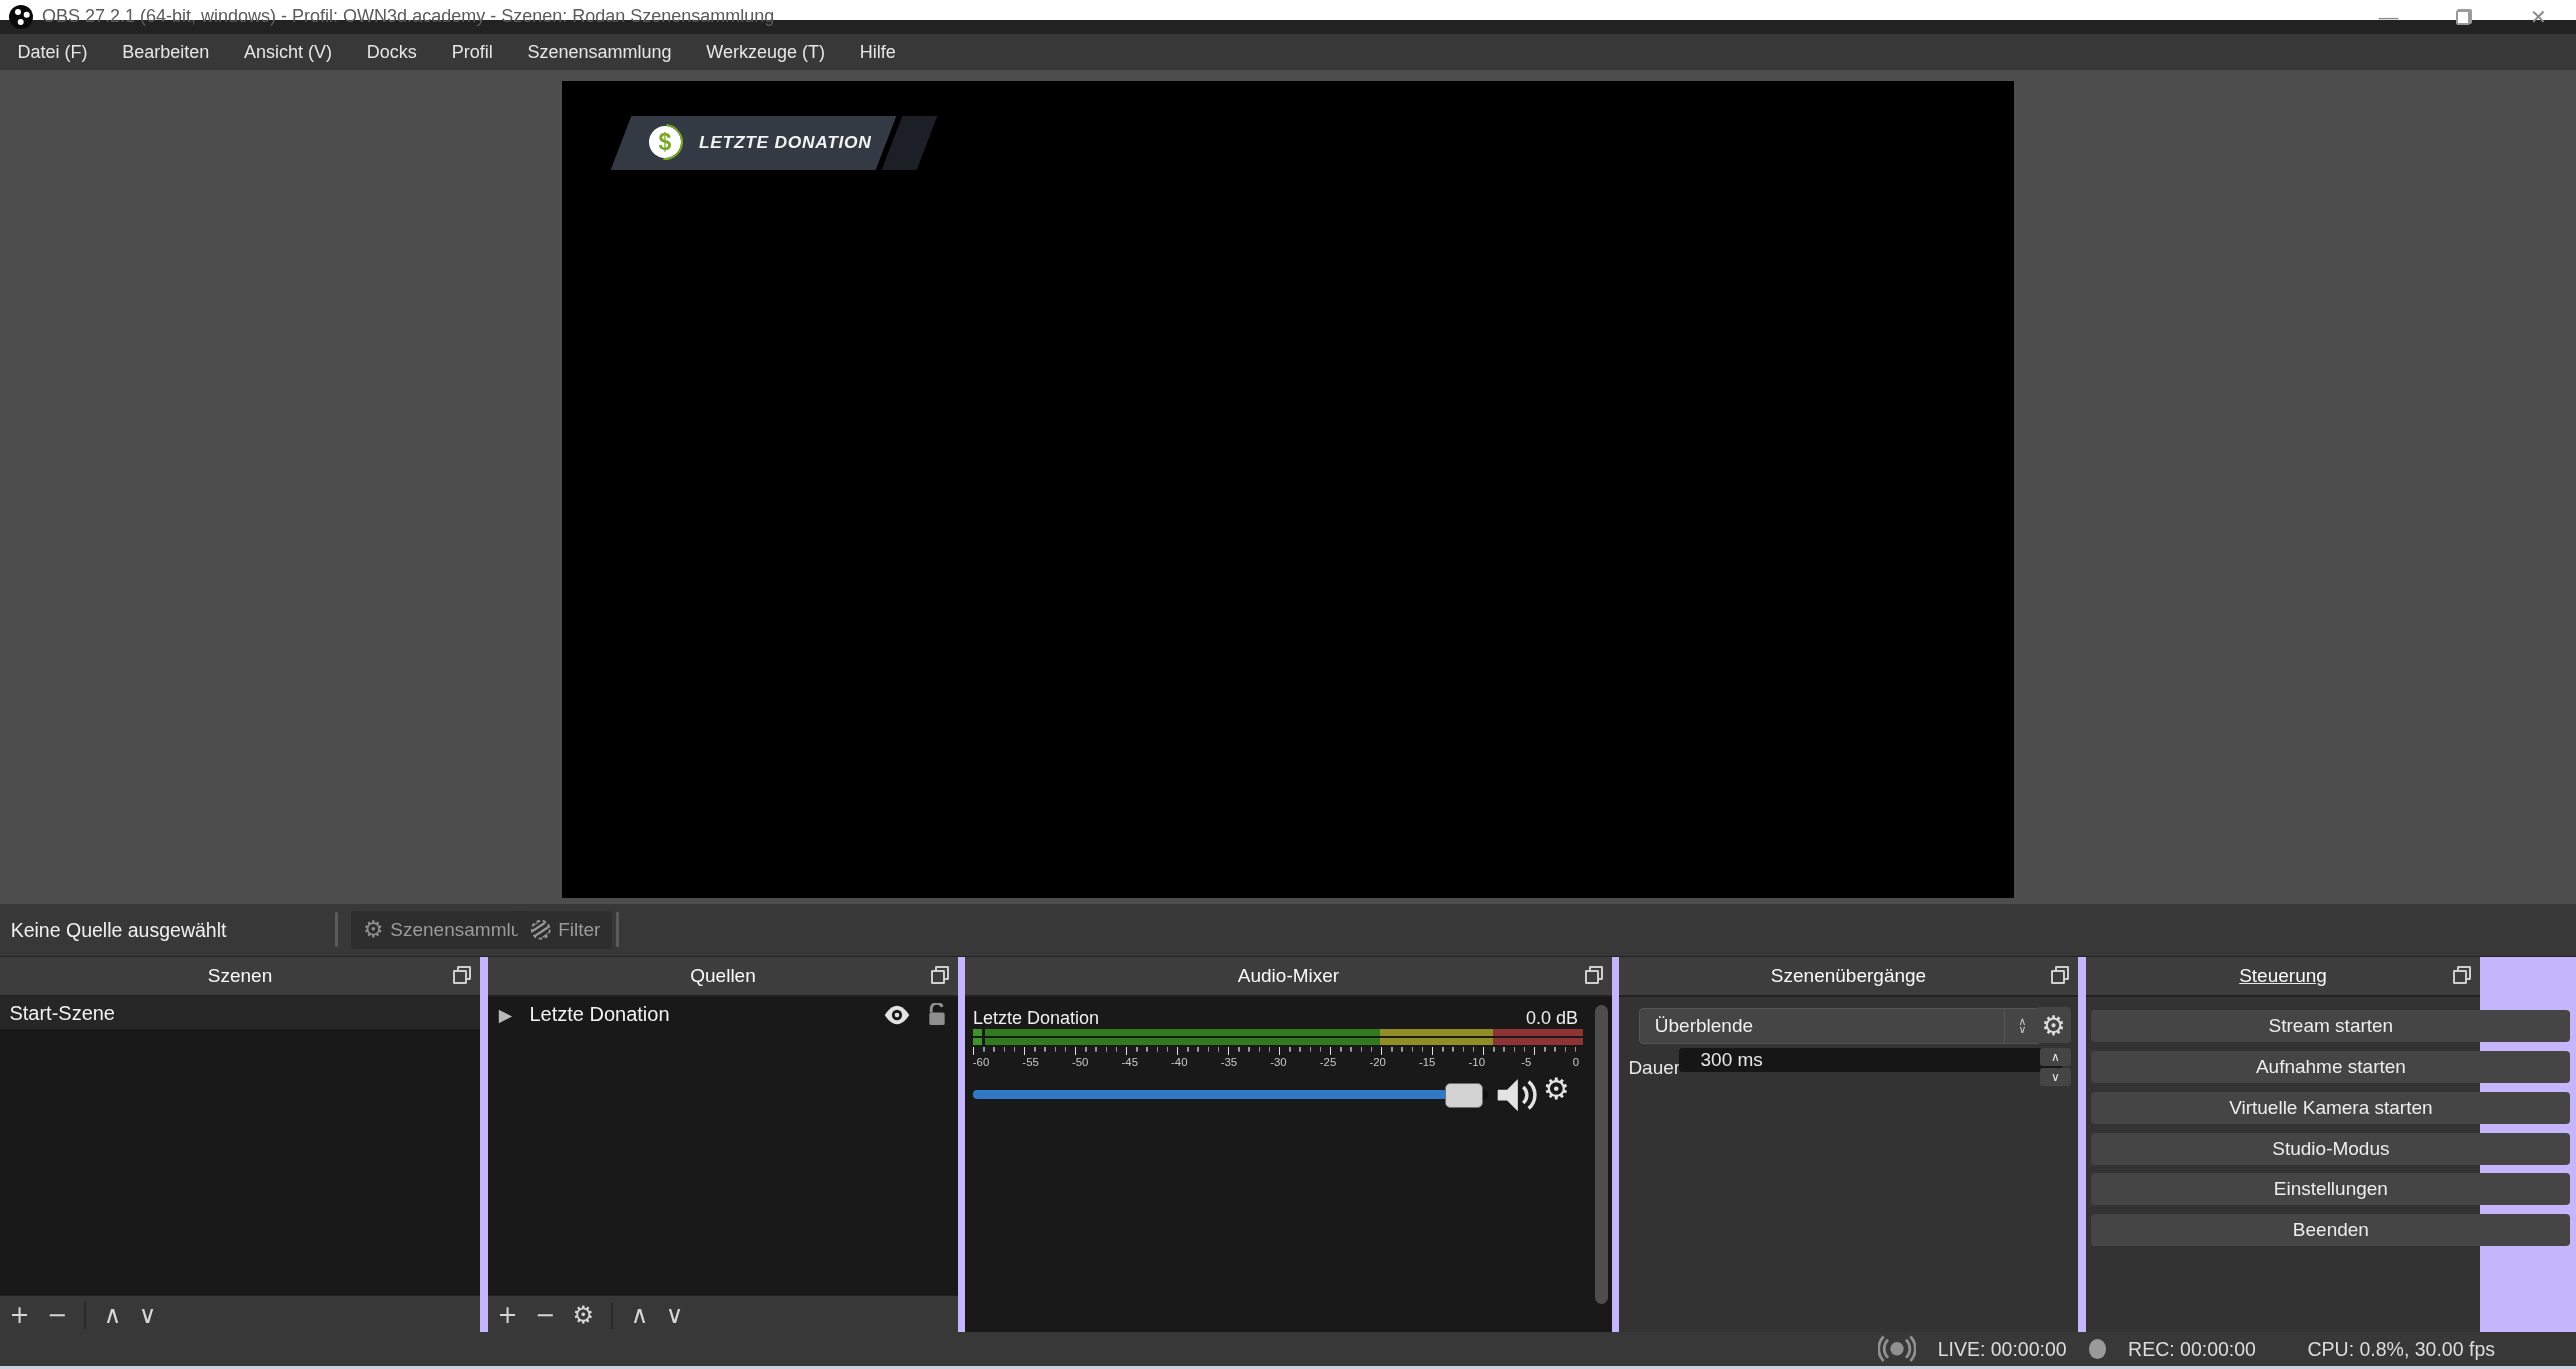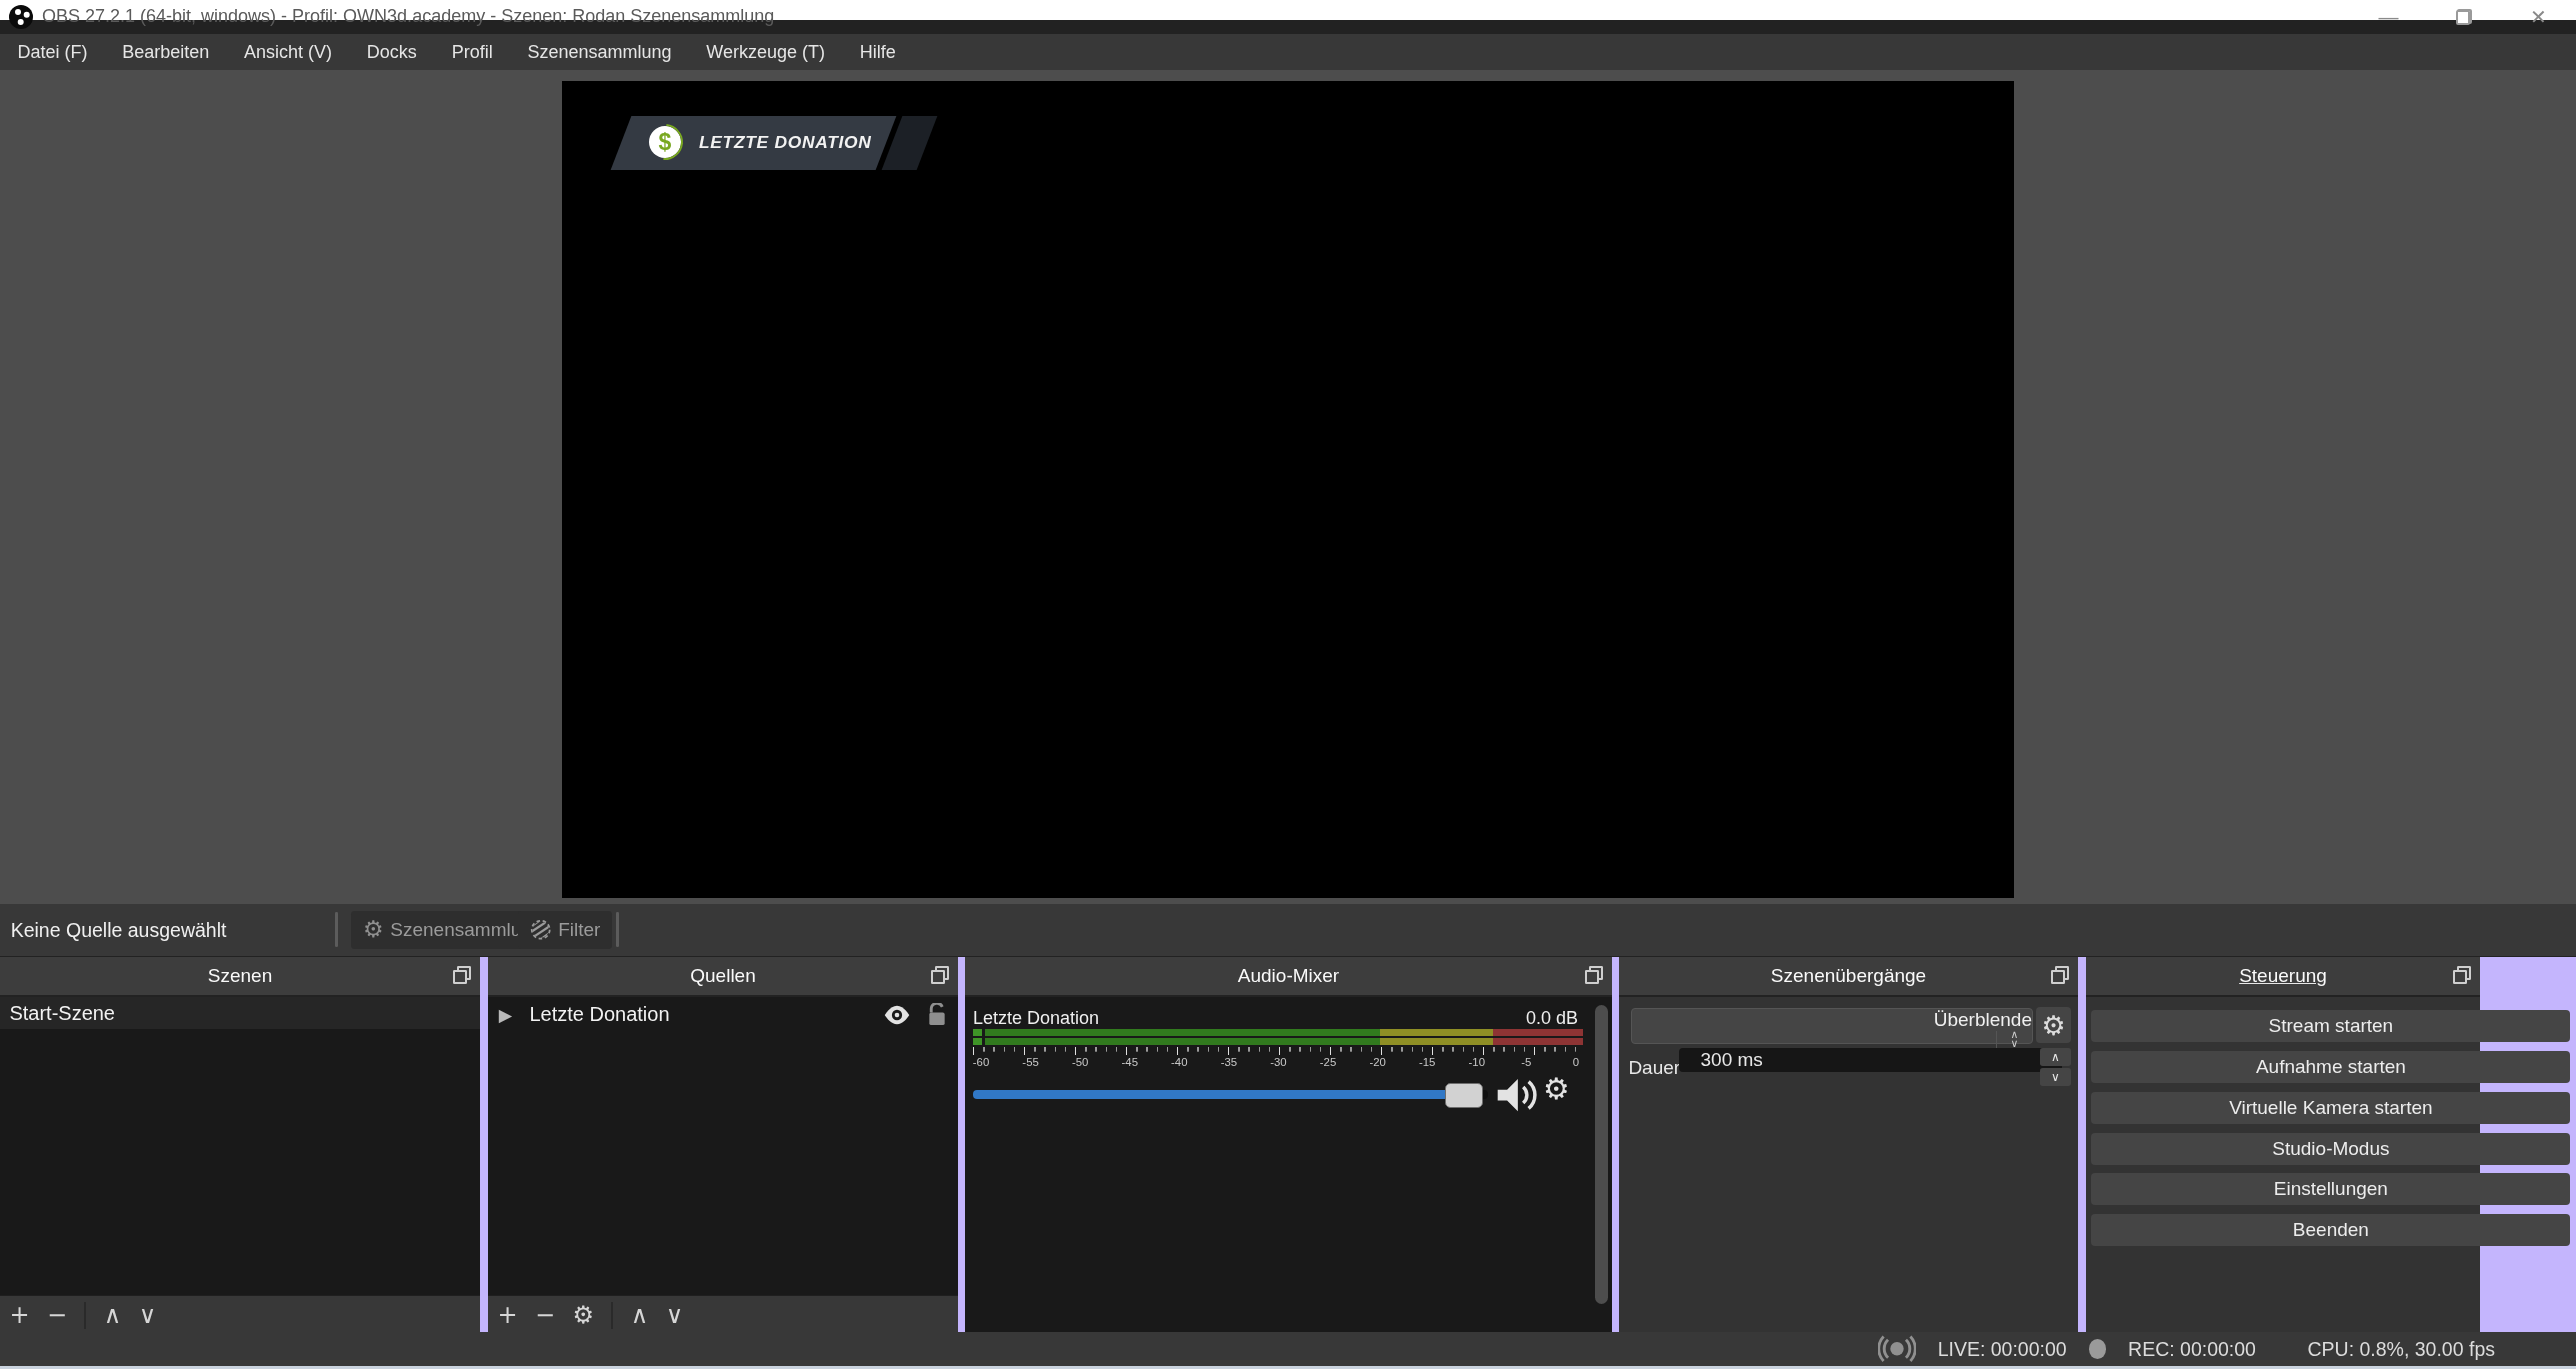--- a/index.html
+++ b/index.html
@@ -88,22 +88,22 @@
   .tick-labels{position:absolute;left:0px;top:59px;width:627px;display:flex;justify-content:space-between;}
   .tick-labels span{width:32px;text-align:center;font-size:11.4px;color:#c8c8c8;}
   .vol-track{position:absolute;left:8px;top:93px;width:515px;height:8.7px;border-radius:4px;background:#101010;}
   .vol-fill{position:absolute;left:0;top:0;height:8.7px;width:93%;border-radius:4px;background:#3178c6;}
   .vol-handle{position:absolute;left:472px;top:-7.4px;width:36px;height:23px;background:#d2d2d2;border:1.3px solid #6e6e6e;border-radius:5.4px;}
   .mix-icon{position:absolute;top:79px;color:#e3e3e3;}
   .mix-gear{left:578px;top:78px;font-size:29.5px;}
   .mix-scrollbar{position:absolute;right:4px;top:8px;width:13.4px;height:299px;border-radius:6.7px;background:#4d4d4d;}
 
   
-  .combo{position:absolute;left:12px;top:11.4px;width:400px;height:34px;background:#454545;border:0.7px solid #555;border-radius:4px;
-      display:flex;align-items:flex-end;flex-direction:column;}
+  .combo{position:absolute;left:20px;top:11.4px;width:400px;height:34px;background:#454545;border:0.7px solid #555;border-radius:4px;
+      display:flex;align-items:center;}
   .combo-label{flex:1;padding-left:14.8px;font-size:19px;color:#f0f0f0;}
   .combo-spin{width:35px;height:100%;border-left:0.7px solid #555;display:flex;flex-direction:column;align-items:center;justify-content:center;color:#cfcfcf;}
   .combo-spin span{font-size:10.7px;line-height:8.7px;font-family:"DejaVu Sans",sans-serif;}
   .trans-gear{position:absolute;left:417px;top:10px;width:35px;height:36px;background:#454545;border-radius:4px;
       display:flex;align-items:center;justify-content:center;font-size:27px;color:#dcdcdc;font-family:"DejaVu Sans",sans-serif;}
   .dauer-label{position:absolute;left:9.4px;top:60px;font-size:19px;color:#e8e8e8;}
   .dauer-input{position:absolute;left:60px;top:51px;width:361px;height:24px;background:#161616;border-radius:4px 0 0 4px;
       display:flex;align-items:center;padding-left:21.5px;font-size:19px;color:#e8e8e8;}
   .dauer-spin{position:absolute;left:421px;top:51px;width:31px;height:38px;display:flex;flex-direction:column;gap:1.3px;}
   .dauer-spin div{flex:1;background:#454545;border-radius:2.7px;display:flex;align-items:center;justify-content:center;

